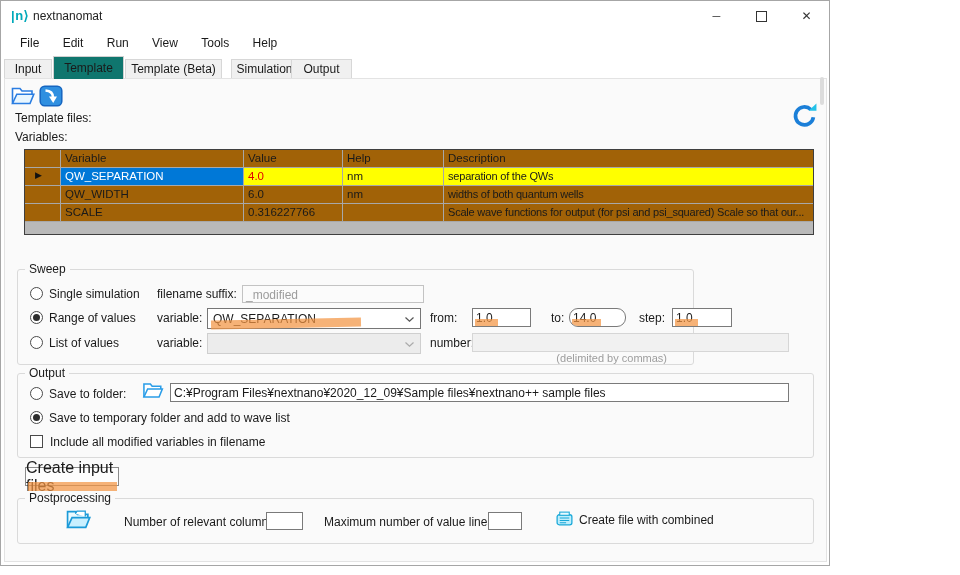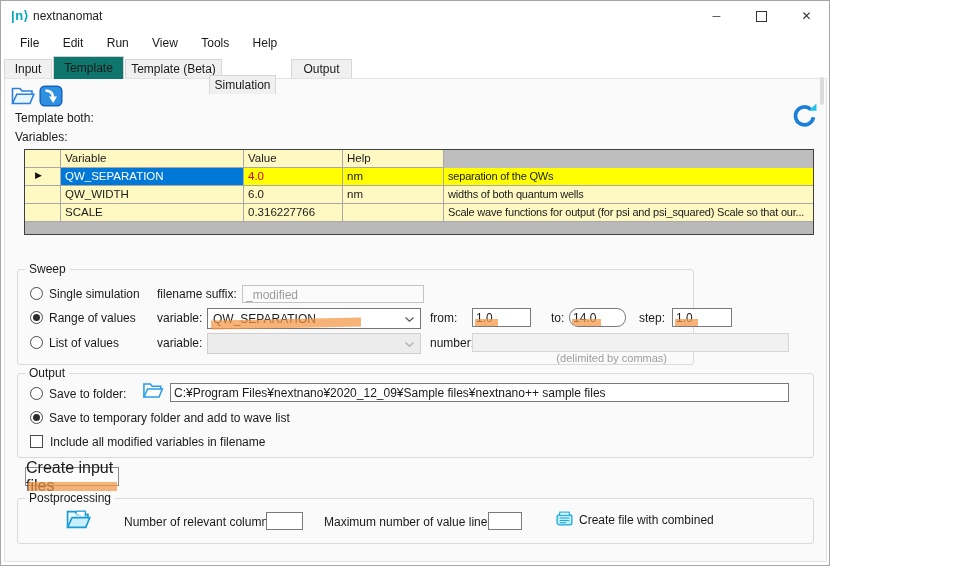--- a/index.html
+++ b/index.html
@@ -38,21 +38,21 @@
   .gbox{position:absolute;border:1px solid #dadada;border-radius:3px;box-sizing:border-box;}
   .legend{position:absolute;top:-8px;left:7px;background:#fafafa;padding:0 4px;white-space:nowrap;}
   .marker{position:absolute;background:rgba(242,148,66,0.72);z-index:2;pointer-events:none;}
   .hint{position:absolute;color:#9d9d9d;font-size:11px;white-space:nowrap;}
   .btn{position:absolute;border:1px solid #8a8a8a;background:#fdfdfd;display:flex;align-items:center;justify-content:center;font-size:16px;box-sizing:border-box;}
   .scrollhint{position:absolute;left:819px;top:76px;width:4px;height:28px;background:#dcdcdc;border-radius:2px;}
 
   
   .tbl{position:absolute;left:23px;top:148px;width:790px;border:1px solid #3f3f3f;background:#bdbdbd;box-sizing:border-box;}
   .trow{display:grid;grid-template-columns:36px 183px 99px 101px 1fr;}
-  .tc{height:18px;border-right:1px solid #a8a8a8;border-bottom:1px solid #a8a8a8;box-sizing:border-box;padding:2px 0 0 4px;background:#fef9c3;overflow:hidden;white-space:nowrap;font-size:11.5px;}
+  .tc{height:18px;border-right:1px solid #a8a8a8;border-bottom:1px solid #a8a8a8;box-sizing:border-box;padding:2px 0 0 4px;background:#a16207;overflow:hidden;white-space:nowrap;font-size:11.5px;}
   .tc.rh{padding-left:10px;font-size:9px;color:#111;}
   .tc.desc{font-size:11px;letter-spacing:-0.2px;}
   .tc.selvar{background:#0078d7;color:#fff;}
   .tc.selyel{background:#ffff00;}
   .tc.valred{color:#e10000;}
   .tfill{height:12px;background:#b9b9b9;}
 
   .icon{position:absolute;}
   svg{display:block;}
 </style>
@@ -78,21 +78,21 @@
     <span class="menuitem">Edit</span>
     <span class="menuitem">Run</span>
     <span class="menuitem">View</span>
     <span class="menuitem">Tools</span>
     <span class="menuitem">Help</span>
   </div>
 
   <div class="tab" style="left:3px;width:48px;">Input</div>
   <div class="tab active" style="left:52px;width:71px;">Template</div>
   <div class="tab" style="left:124px;width:97px;">Template (Beta)</div>
-  <div class="tab" style="left:208px;width:67px;margin-top:16px;">Simulation</div>
+  <div class="tab" style="left:230px;width:67px;">Simulation</div>
   <div class="tab" style="left:290px;width:61px;">Output</div>
   <div class="tabpage"></div>
   <div class="scrollhint"></div>
 
   <div class="icon" style="left:10px;top:84px;">
     <span>
       <svg width="24" height="22" viewBox="0 0 24 22">
         <path d="M1.5 18.5 V3.5 h7.5 l2 2.5 h10 v3.5" fill="#ffffff" stroke="#2a7de1" stroke-width="1.6"></path>
         <path d="M1.5 18.5 L5.8 9.2 h17 l-3.8 9.3 Z" fill="#e8f6ff" stroke="#2a7de1" stroke-width="1.6"></path>
       </svg>
@@ -101,37 +101,38 @@
   <div class="icon" style="left:38px;top:84px;">
     <span>
       <svg width="24" height="22" viewBox="0 0 24 22">
         <rect x="1.2" y="1.2" width="21.6" height="19.6" rx="4.5" fill="#2f8fe0" stroke="#1565c0" stroke-width="1.5"></rect>
         <path d="M6.5 5.5 q7.5 0.5 7.5 7" stroke="#ffffff" fill="none" stroke-width="2.6"></path>
         <path d="M10 11.5 L14.2 18 L18 11.5 Z" fill="#ffffff"></path>
       </svg>
     </span>
   </div>
 
-  <span class="lbl" style="left:14px;top:110px;">Template both:</span>
+  <span class="lbl" style="left:14px;top:110px;">Template files:</span>
   <div class="icon" style="left:790px;top:102px;">
     <span>
       <svg width="27" height="26" viewBox="0 0 24 24">
         <path d="M20.2 13.2 a8.3 8.3 0 1 1 -2.4 -7.2" fill="none" stroke="#1b7fd8" stroke-width="3.4" stroke-linecap="butt"></path>
         <path d="M15.8 7.2 L23 7.2 L23 0.5 Z" fill="#23c2e8"></path>
       </svg>
     </span>
   </div>
 
   <span class="lbl" style="left:14px;top:129px;">Variables:</span>
   <div class="tbl">
     <div class="trow">
       <div class="tc rh"></div>
       <div class="tc">Variable</div>
       <div class="tc">Value</div>
       <div class="tc">Help</div>
+      <div class="tc" style="border-right:none;">Description</div>
     </div>
     <div class="trow">
       <div class="tc rh">▶</div>
       <div class="tc selvar">QW_SEPARATION</div>
       <div class="tc selyel valred">4.0</div>
       <div class="tc selyel">nm</div>
       <div class="tc selyel desc" style="border-right:none;">separation of the QWs</div>
     </div>
     <div class="trow">
       <div class="tc rh"></div>

